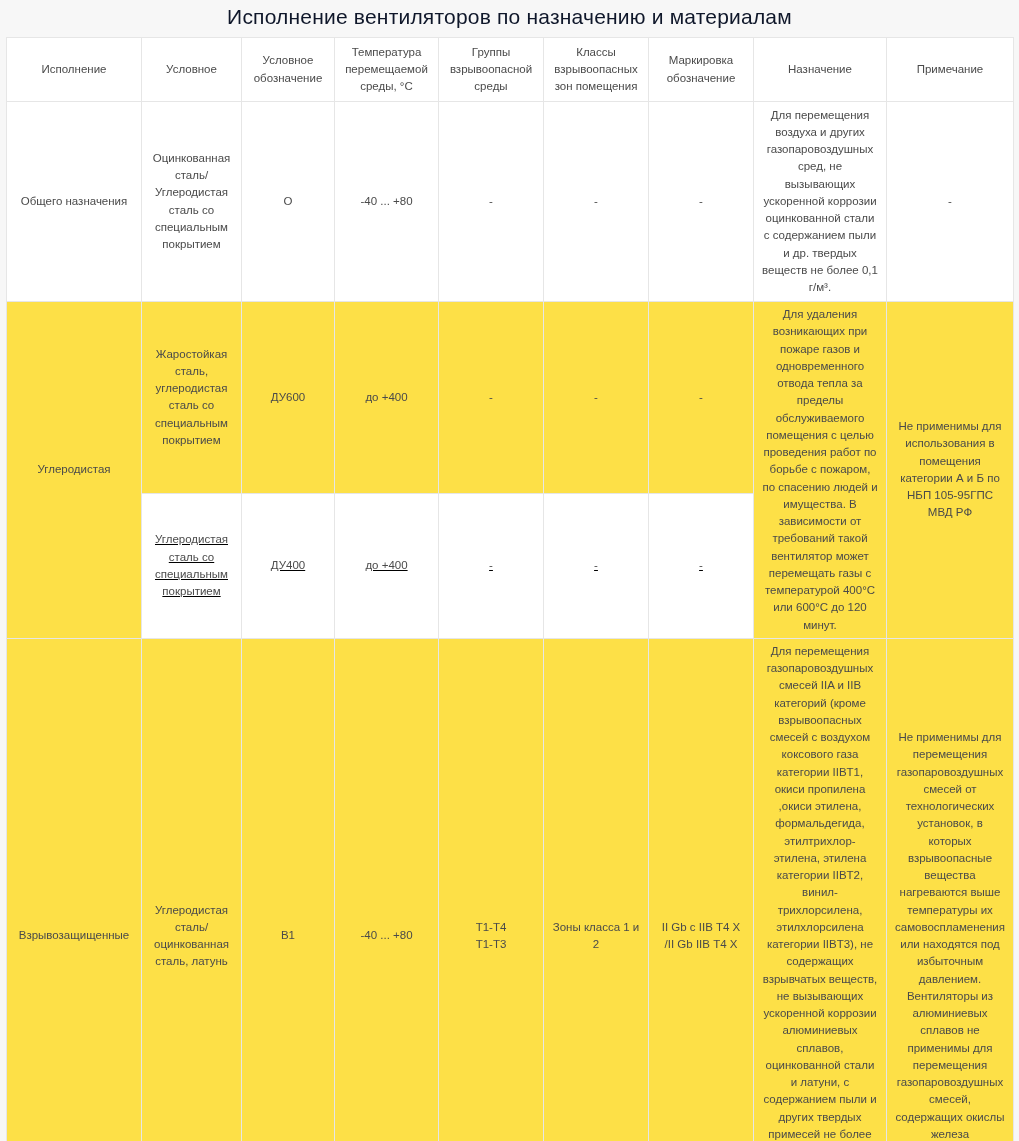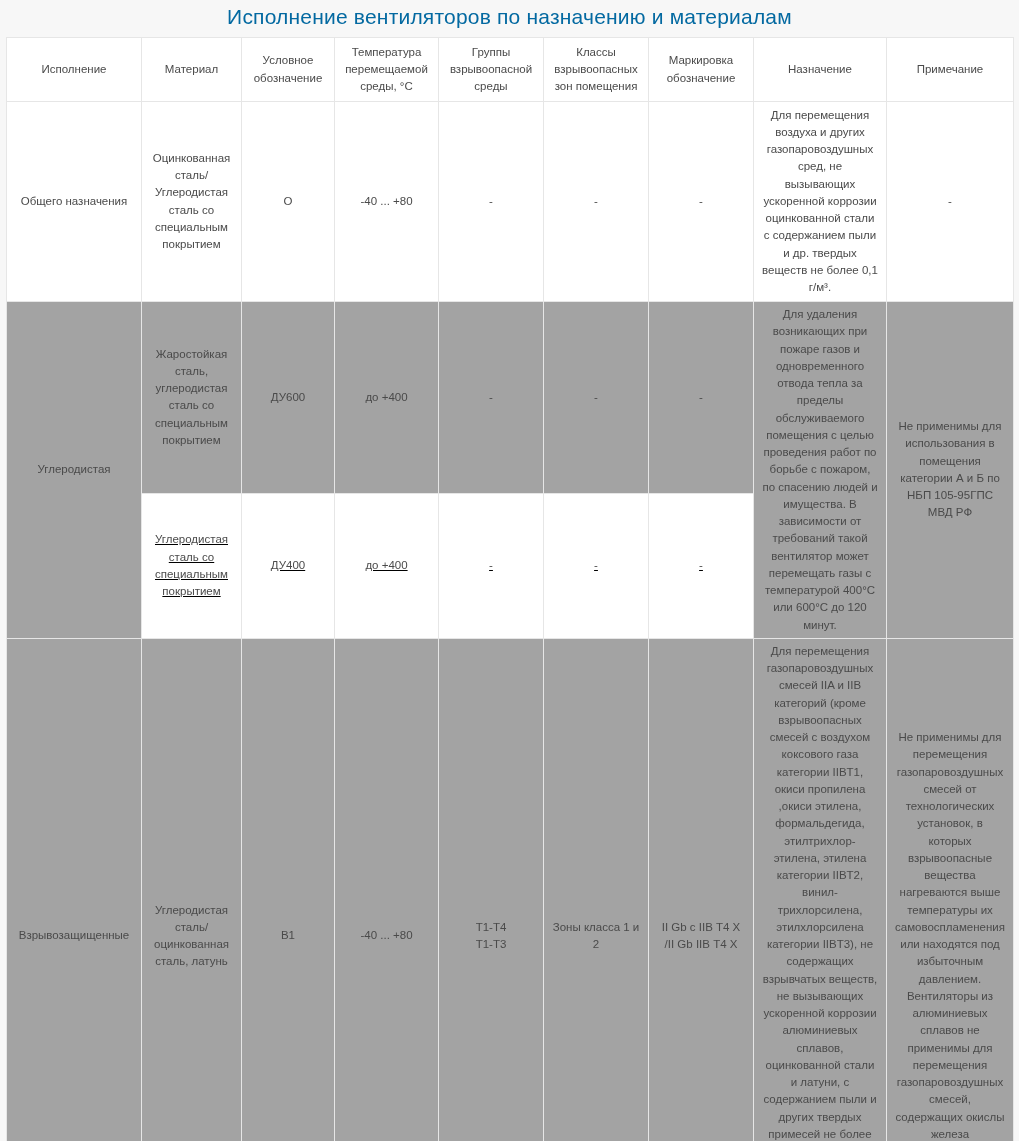--- a/index.html
+++ b/index.html
@@ -13,21 +13,21 @@
     min-height: 1141px;
     background: #f7f7f7;
     box-sizing: border-box;
   }
   .page-title {
     margin: 0;
     padding: 5px 0 8px 0;
     text-align: center;
     font-size: 21px;
     font-weight: 400;
-    color: #0369a1;
+    color: #0f172a;
     letter-spacing: 0.2px;
   }
   table.spec-table {
     border-collapse: collapse;
     table-layout: fixed;
     margin-left: 6px;
     width: 1007px;
     background: #ffffff;
   }
   .spec-table th, .spec-table td {
@@ -36,21 +36,21 @@
     vertical-align: middle;
     padding: 4px 8px;
     font-size: 11.5px;
     line-height: 1.5;
     color: #4a4a4a;
     font-weight: normal;
     word-wrap: break-word;
     box-sizing: border-box;
     background: #ffffff;
   }
-  .spec-table tr.striped > td { background: #a3a3a3; }
+  .spec-table tr.striped > td { background: #fde047; }
   .row-head   { height: 64px;  }
   .row-r1     { height: 200px; }
   .row-r2a    { height: 175px; }
   .row-r2b    { height: 132px; text-decoration: underline; }
   .row-r3     { height: 523px; }
   .pre { white-space: pre-line; }
 </style>
 </head>
 <body>
 
@@ -65,21 +65,21 @@
       <col style="width:104px">
         <col style="width:105px">
         <col style="width:105px">
       <col style="width:105px">
         <col style="width:133px">
         <col style="width:127px">
     </colgroup>
     <thead>
       <tr class="row-head">
         <th>Исполнение</th>
-        <th>Материал</th>
+        <th>Условное</th>
         <th>Условное обозначение</th>
         <th>Температура перемещаемой среды, °С</th>
         <th>Группы взрывоопасной среды</th>
         <th>Классы взрывоопасных зон помещения</th>
         <th>Маркировка обозначение</th>
         <th>Назначение</th>
         <th>Примечание</th>
       </tr>
     </thead>
     <tbody>

